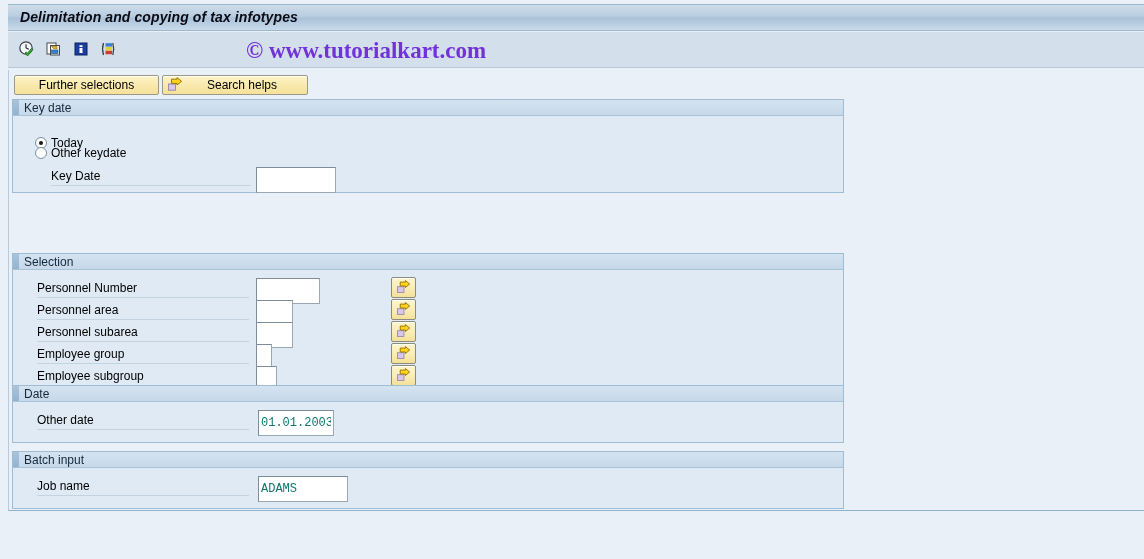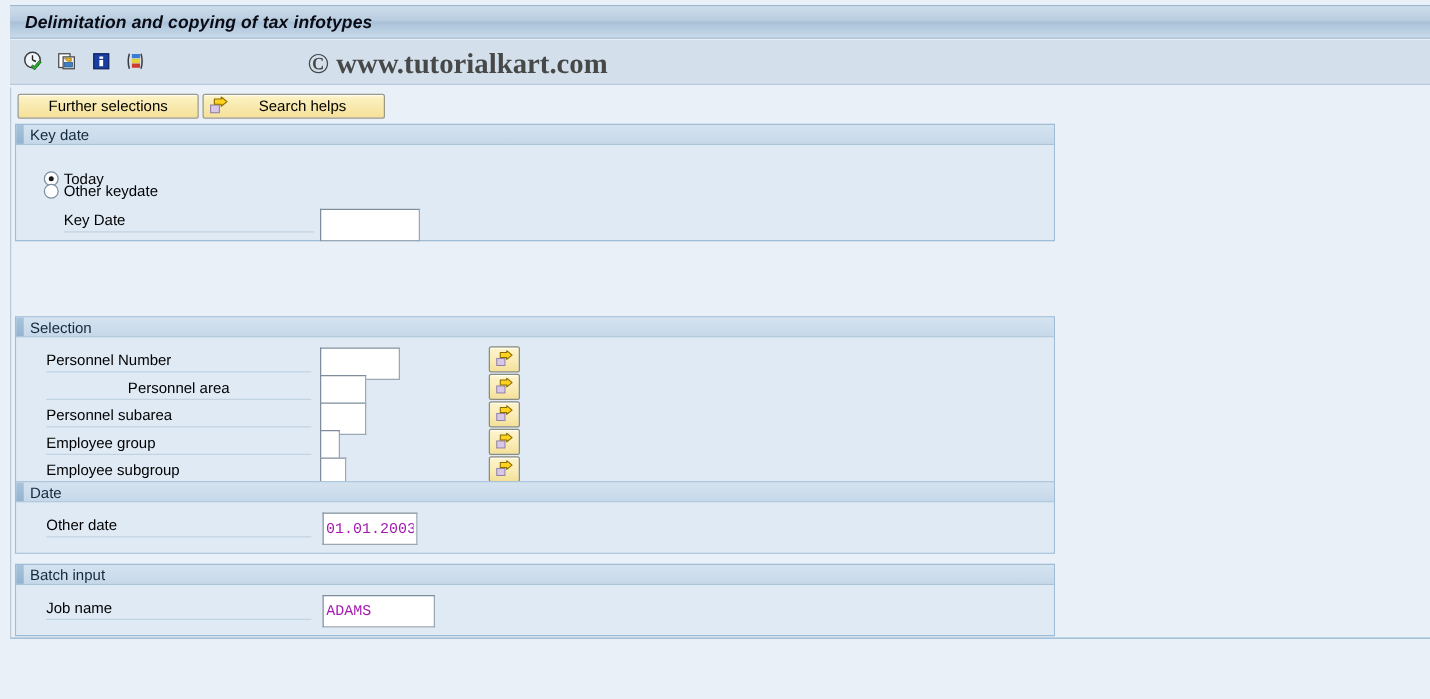--- a/index.html
+++ b/index.html
@@ -72,21 +72,21 @@
     justify-content: center;
     cursor: pointer;
   }
   .watermark {
     position: absolute;
     left: 246px;
     top: 38px;
     font-family: "Liberation Serif", serif;
     font-size: 23px;
     font-weight: bold;
-    color: #404040;
+    color: #6d28d9;
     white-space: nowrap;
     opacity: 0.95;
   }
 
   
   .canvas {
     position: absolute;
     left: 8px; top: 70px;
     width: 1144px;
     height: 441px;
@@ -178,21 +178,21 @@
   .finput {
     position: absolute;
     height: 18px;
     background: #ffffff;
     border: 1px solid #9aa7b4;
     border-top-color: #7e8d9b;
     border-left-color: #7e8d9b;
     box-sizing: border-box;
     font-family: "Liberation Mono", monospace;
     font-size: 12px;
-    color: #a21caf;
+    color: #0f766e;
     padding: 12px 2px;
     line-height: 16px;
     outline: none;
   }
   .arrowbtn {
     position: absolute;
     width: 25px; height: 21px;
     background: linear-gradient(to bottom, #fdf4cd 0%, #f9ecb6 55%, #f4e098 100%);
     border: 1px solid #8c8c7e;
     border-radius: 2px;
@@ -340,21 +340,21 @@
           <input class="finput" type="text" style="left: 243px; top: 0px; width: 64px;" value="">
           <div class="arrowbtn" style="left:378px; top:-1px;">
             <svg width="17" height="15" viewBox="0 0 16 16">
               <rect x="1.5" y="7.2" width="7" height="6" fill="#d9c7e8" stroke="#8b7ba3" stroke-width="0.8"></rect>
               <path d="M4.5 2.2 L10 2.2 L10 0.6 L14.6 4.3 L10 8 L10 6.4 L4.5 6.4 Z" fill="#ffd21e" stroke="#8a6b00" stroke-width="0.9" stroke-linejoin="round"></path>
             </svg>
           </div>
         </div>
 
         <div class="fieldrow" style="left:0; top:30px; width:100%;">
-          <span class="flabel" style="left:24px; width:212px;text-align:center;">Personnel area</span>
+          <span class="flabel" style="left:24px; width:212px;">Personnel area</span>
           <input class="finput" type="text" style="left: 243px; top: 0px; width: 37px;" value="">
           <div class="arrowbtn" style="left:378px; top:-1px;">
             <svg width="17" height="15" viewBox="0 0 16 16">
               <rect x="1.5" y="7.2" width="7" height="6" fill="#d9c7e8" stroke="#8b7ba3" stroke-width="0.8"></rect>
               <path d="M4.5 2.2 L10 2.2 L10 0.6 L14.6 4.3 L10 8 L10 6.4 L4.5 6.4 Z" fill="#ffd21e" stroke="#8a6b00" stroke-width="0.9" stroke-linejoin="round"></path>
             </svg>
           </div>
         </div>
 
         <div class="fieldrow" style="left:0; top:52px; width:100%;">

